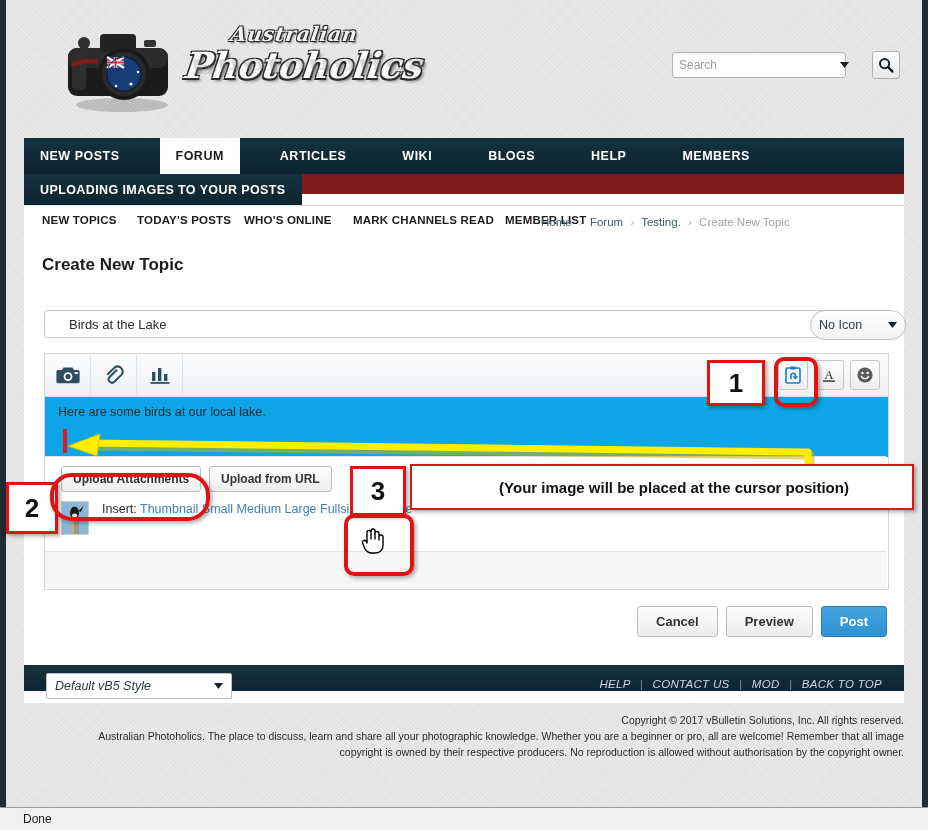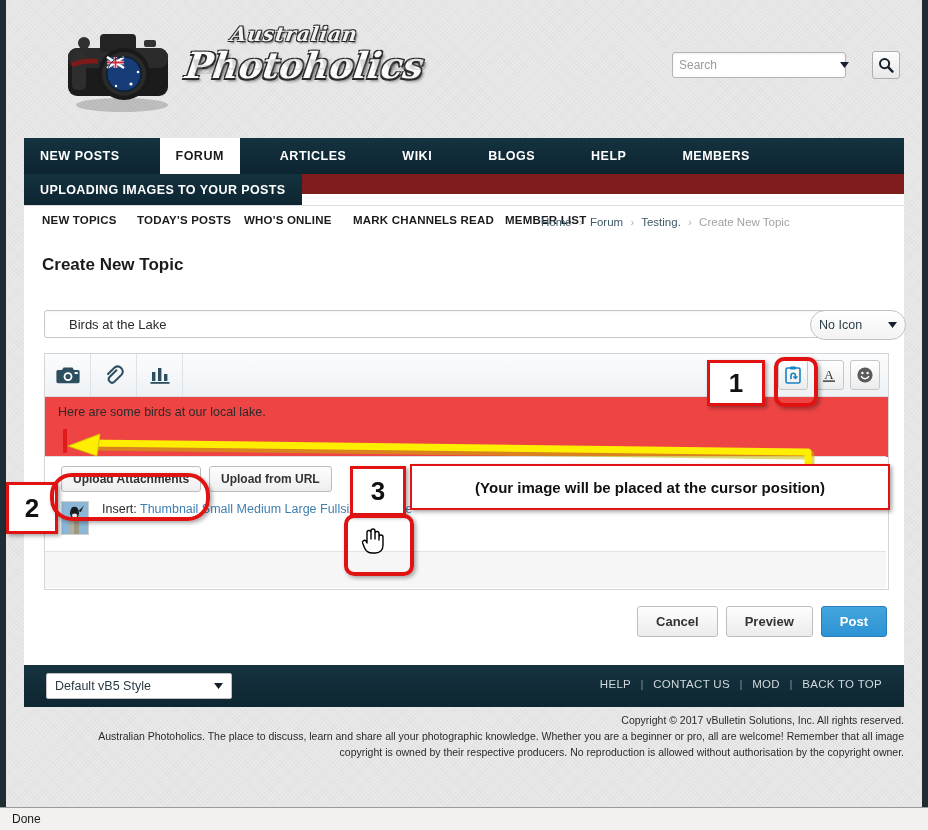--- a/index.html
+++ b/index.html
@@ -184,21 +184,21 @@
   .tb-btn {
     width: 45px; display:flex; align-items:center; justify-content:center;
     border-right: 1px solid #dde3e7; cursor: pointer;
   }
   .tb-right { position: absolute; right: 8px; top: 6px; display: flex; gap: 6px; }
   .tb-sq {
     width: 28px; height: 28px; border: 1px solid #c6c6c6; border-radius: 3px;
     background: linear-gradient(#ffffff,#ececec);
     display:flex; align-items:center; justify-content:center; cursor: pointer;
   }
-  .ed-body { position: relative; height: 60px; background: #ef4444; }
+  .ed-body { position: relative; height: 60px; background: #0ea5e9; }
   .ed-text {
     position: absolute; left: 13px; top: 8px; font-size: 12.5px; color: #2b2b2b;
   }
   .ed-cursor {
     position: absolute; left: 18px; top: 32px; width: 4px; height: 24px;
     background: #e01b1b;
   }
   .ed-sep { position:absolute; left:0; top:102px; width: 841px; height:1px; background:#e0e0e0; }
 
   .attach-area {
@@ -241,22 +241,23 @@
     background: linear-gradient(#fefefe,#ececec);
     border: 1px solid #bdbdbd; color: #333;
   }
   .btn-post {
     background: linear-gradient(#43a5dd,#2e93d4);
     border: 1px solid #2880bb; color: #ffffff;
   }
 
   
   .footer-bar {
-    position: absolute; left: 24px; top: 665px; width: 880px; height: 42px;
+    position: absolute; left: 24px; top: 665px; width: 880px; height: 26px;
     background: linear-gradient(#15333f,#0e2631);
+    font-style: italic;
   }
   .style-select {
     position: absolute; left: 22px; top: 8px; width: 168px; height: 24px;
     background: #fff; border: 1px solid #bfbfbf; border-radius: 2px;
     display:flex; align-items:center; justify-content: space-between;
     padding: 0 8px; font-size: 12.5px; color: #2b3b44; cursor: pointer;
   }
   .footer-links {
     position: absolute; right: 22px; top: 13px;
     font-size: 11.5px; color: #cfd8dc; letter-spacing: .3px;
@@ -270,21 +271,21 @@
   }
   .copyright a { color: #3f7fae; text-decoration: none; cursor: pointer; }
   .copyright .blurb { display:block; margin-top: 2px; }
 
   
   .statusbar {
     position: absolute; left: 0; bottom: 0; width: 928px; height: 22px;
     background: #f2f1f0; border-top: 1px solid #9a9a9a;
     display: flex; align-items: center;
   }
-  .statusbar .txt { font-size: 12px; color: #1a1a1a; padding-left: 12px; }
+  .statusbar .txt { font-size: 12px; color: #1a1a1a; padding-left: 23px; }
 
   
   .callout {
     position: absolute;
     background: #ffffff; border: 3px solid #e11212;
     display: flex; align-items: center; justify-content: center;
     font-size: 26px; font-weight: bold; color: #111;
     box-shadow: 2px 2px 4px rgba(0,0,0,.35);
     z-index: 40;
   }
@@ -295,20 +296,21 @@
     z-index: 41;
   }
   .ring.pill { border-radius: 22px; }
   .note-box {
     position: absolute;
     background: #ffffff; border: 2px solid #e11212;
     display:flex; align-items:center; justify-content:center;
     font-size: 15px; font-weight: bold; color: #111;
     box-shadow: 2px 2px 4px rgba(0,0,0,.35);
     z-index: 40;
+    padding-left: 24px;
   }
   .arrow-svg { position: absolute; left: 0; top: 0; z-index: 39; pointer-events: none; }
   .cursor-hand { position: absolute; z-index: 45; }
 </style>
 </head>
 <body>
 
 <div id="screen">
 
   <div class="win-edge-left"></div>

